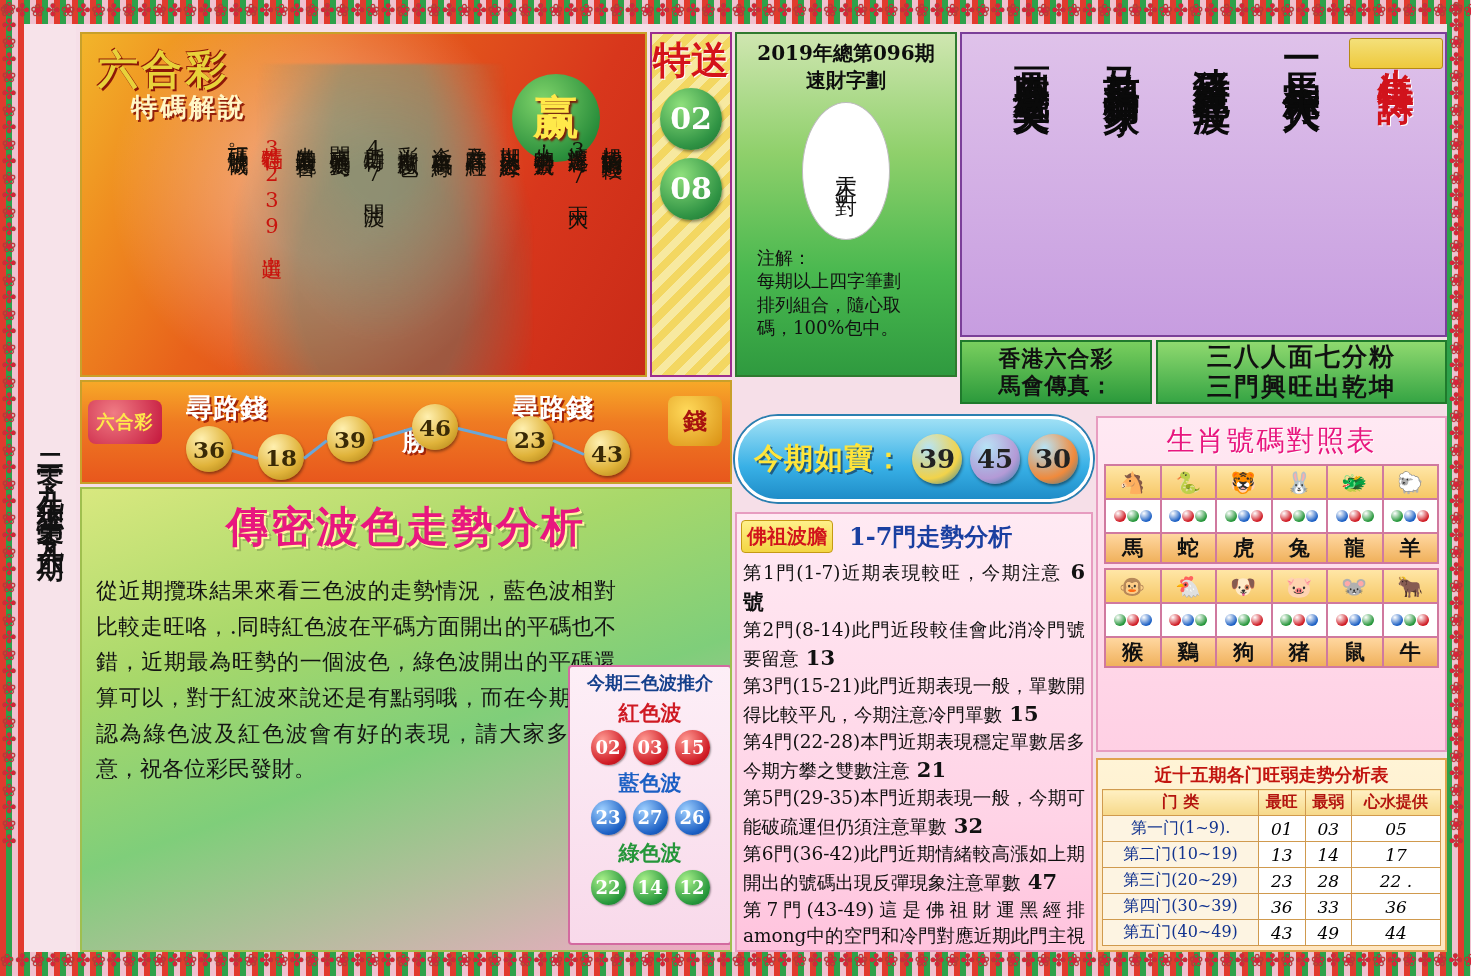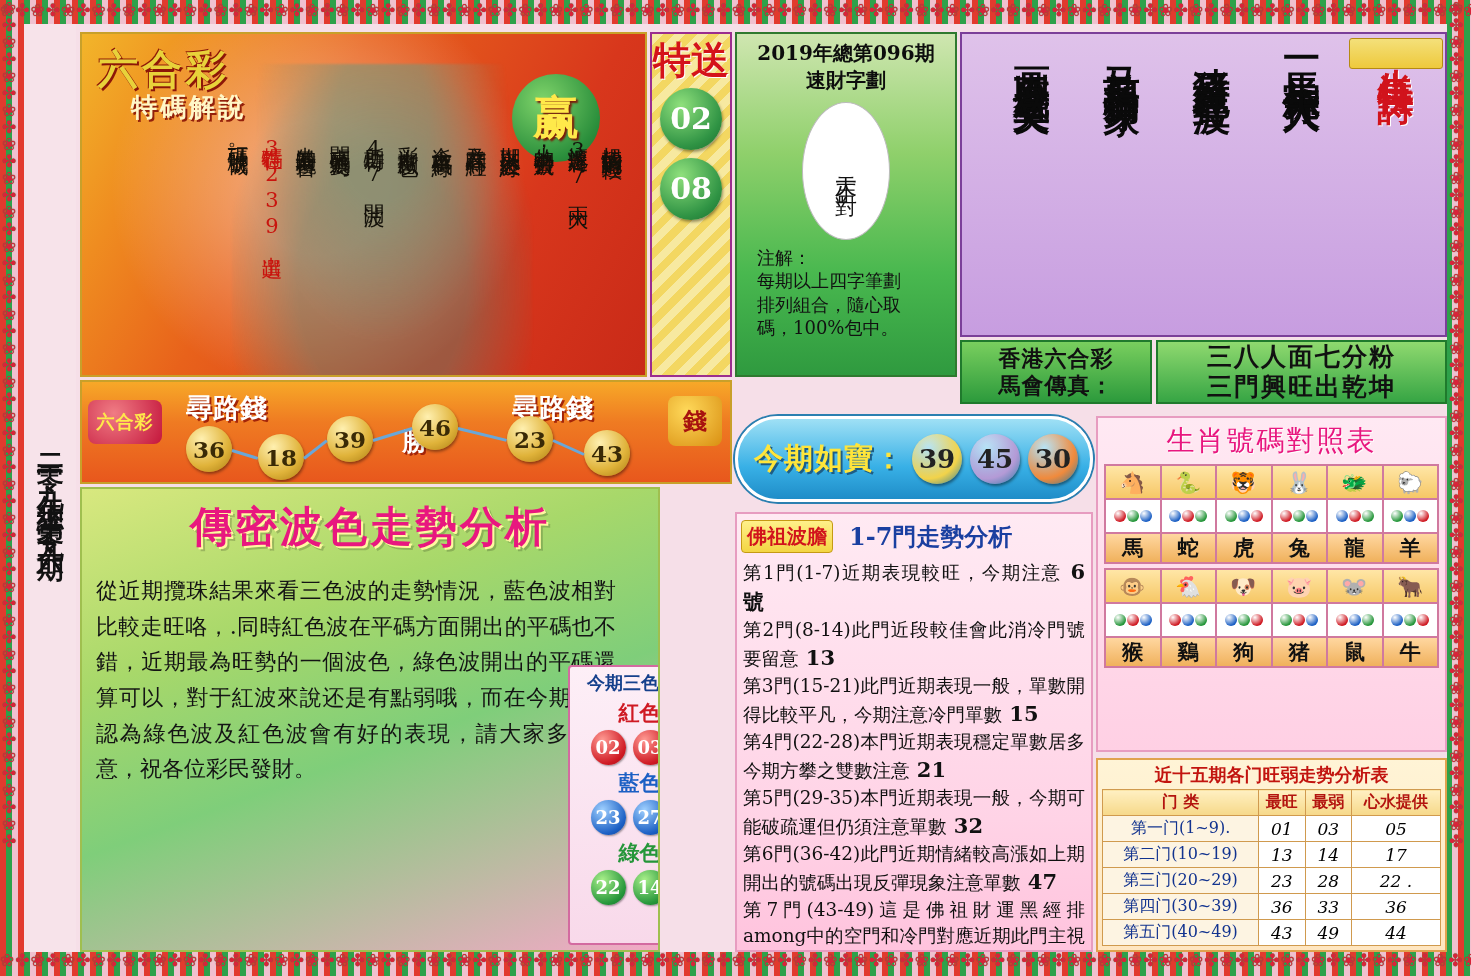--- a/index.html
+++ b/index.html
@@ -224,21 +224,21 @@
   }
   #treasure .tball{
     width:50px;height:50px;border-radius:50%;margin-left:8px;
     display:flex;align-items:center;justify-content:center;
     font-family:"DejaVu Serif", serif;font-weight:bold;font-size:26px;color:#222;
     box-shadow:1px 2px 3px rgba(0,0,0,.45);
   }
 
   
   #wave{
-    left:56px;top:463px;width:580px;height:465px;
+    left:56px;top:463px;width:652px;height:465px;
     background:linear-gradient(160deg,#d8e87f 0%, #a8d86a 30%, #7fce7a 55%, #f2a9c6 100%);
     border:2px solid #9fbf4f;overflow:hidden;
   }
   #wave .w-title{
     text-align:center;padding-top:10px;
     font-family:"DejaVu Serif", serif;font-weight:bold;font-size:42px;
     letter-spacing:3px;
     color:#e8177f;
     text-shadow:2px 2px 0 #fff8a0, 4px 4px 0 rgba(0,0,0,.18);
   }

